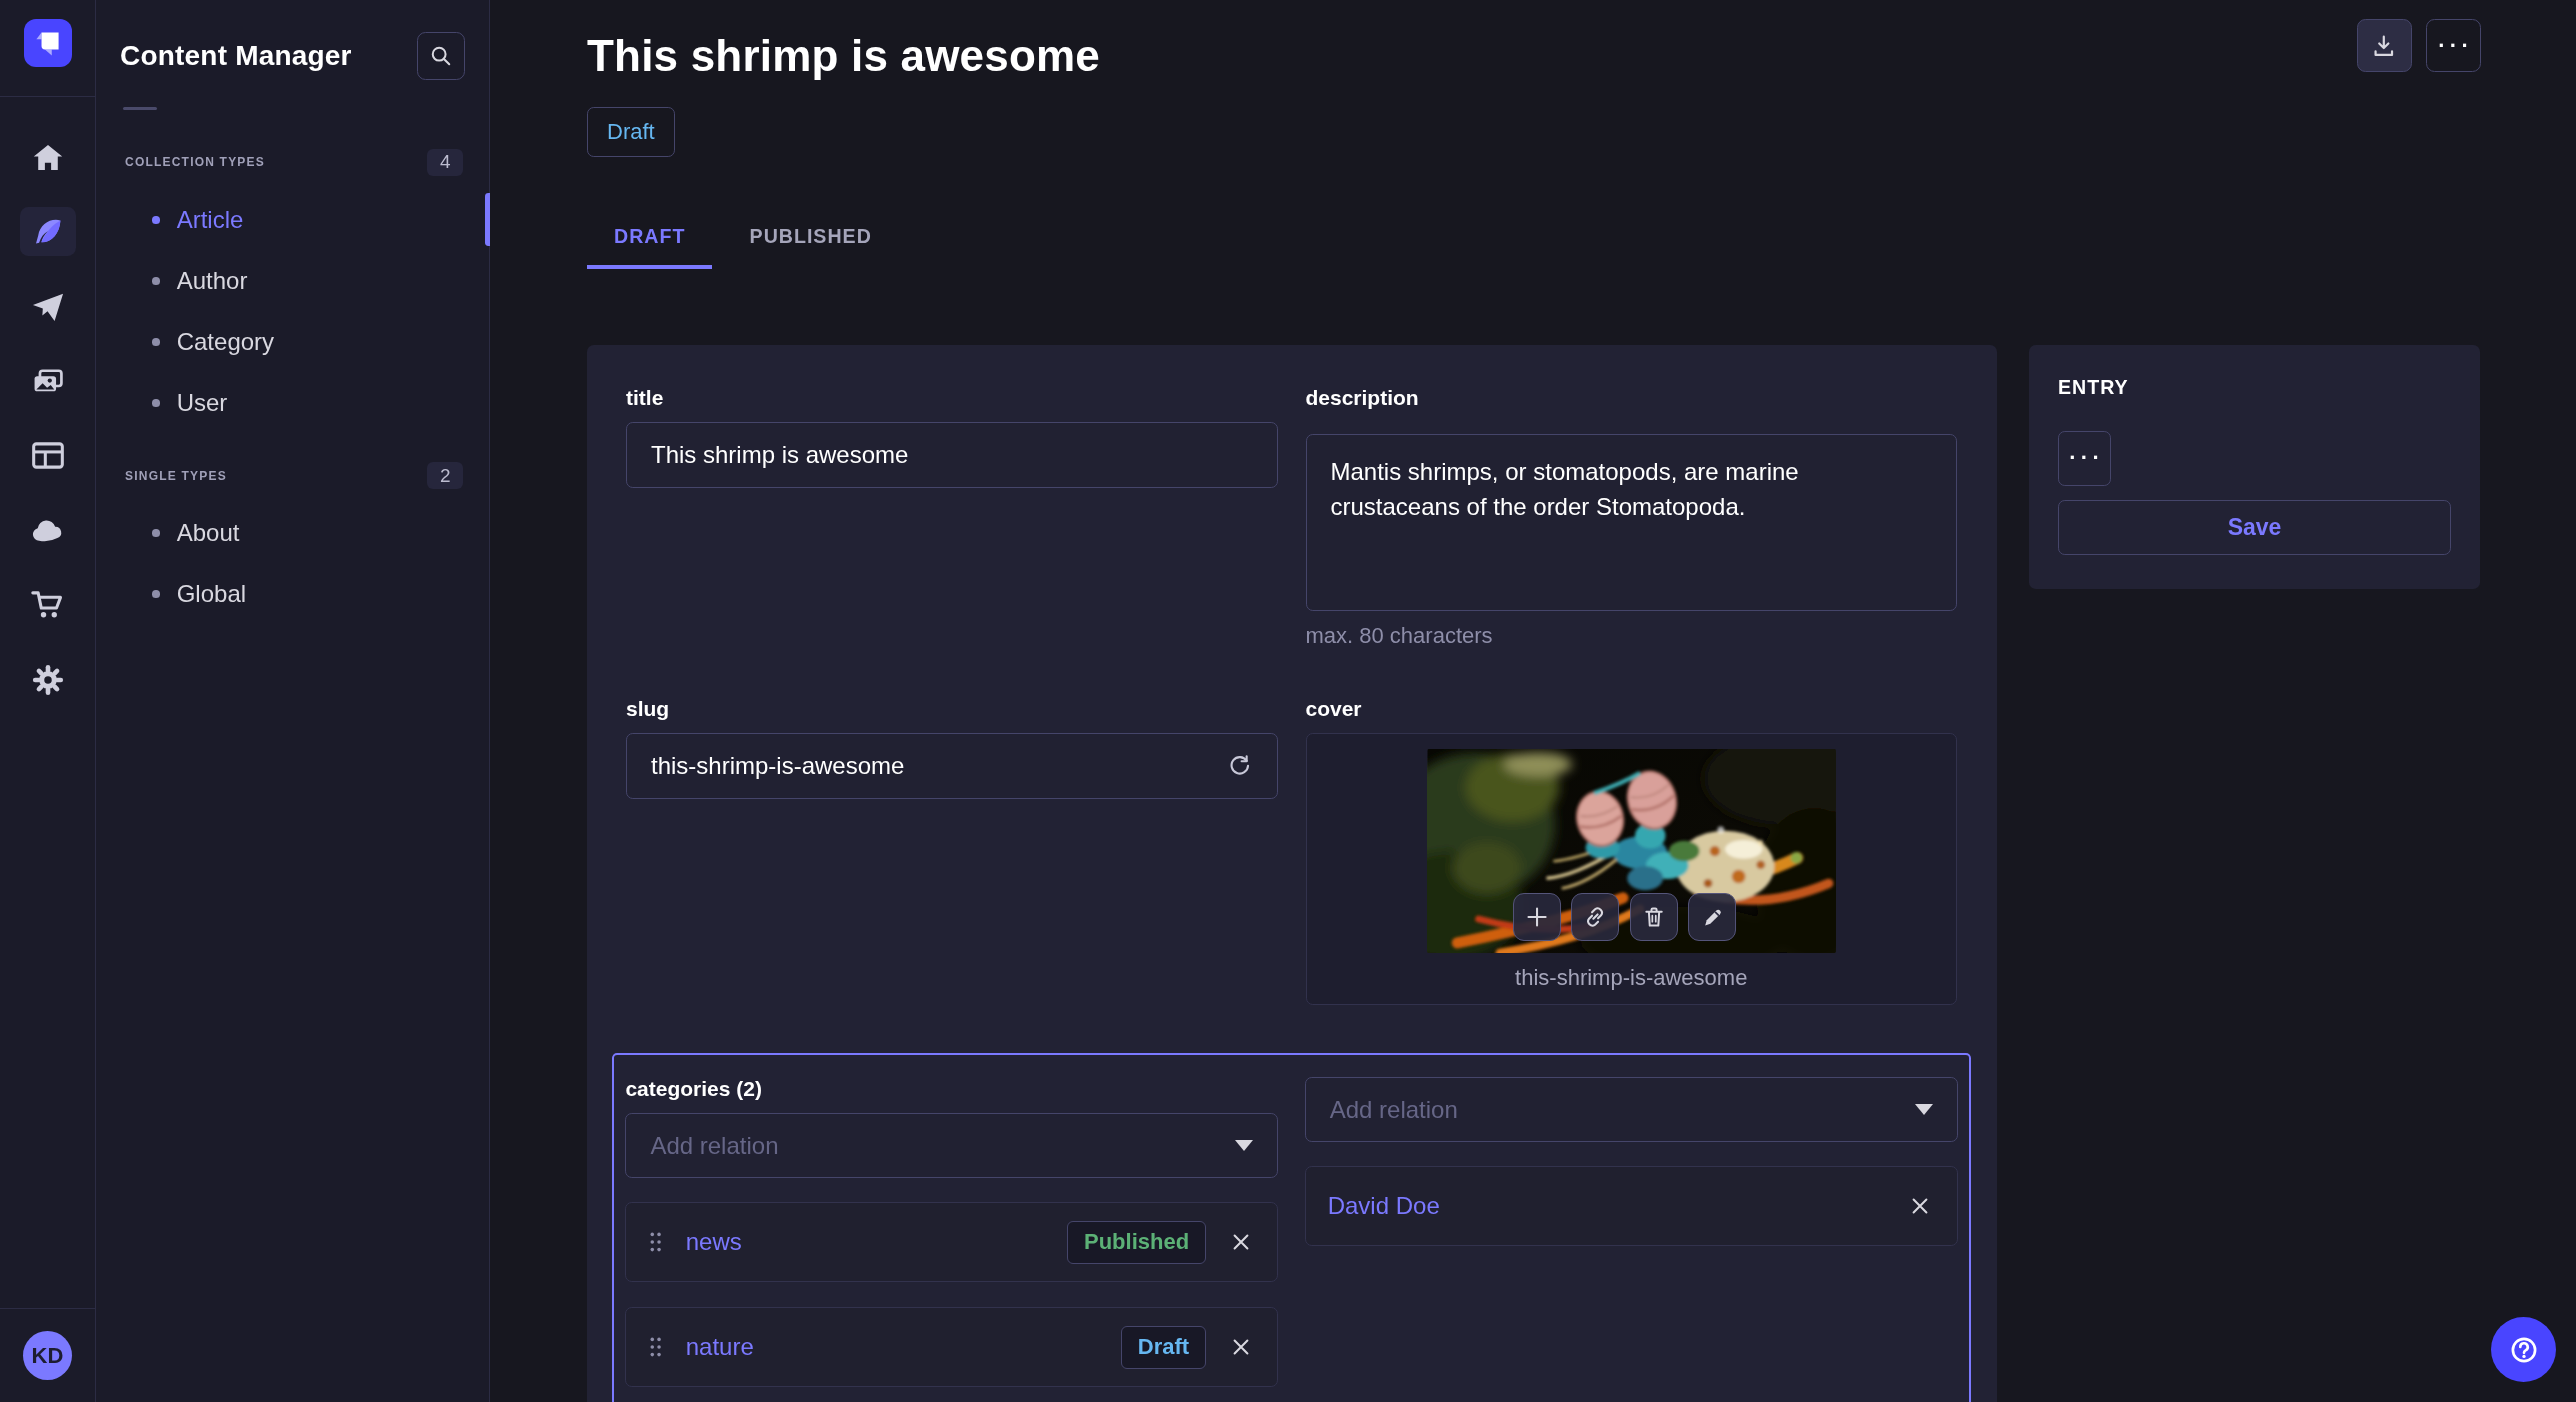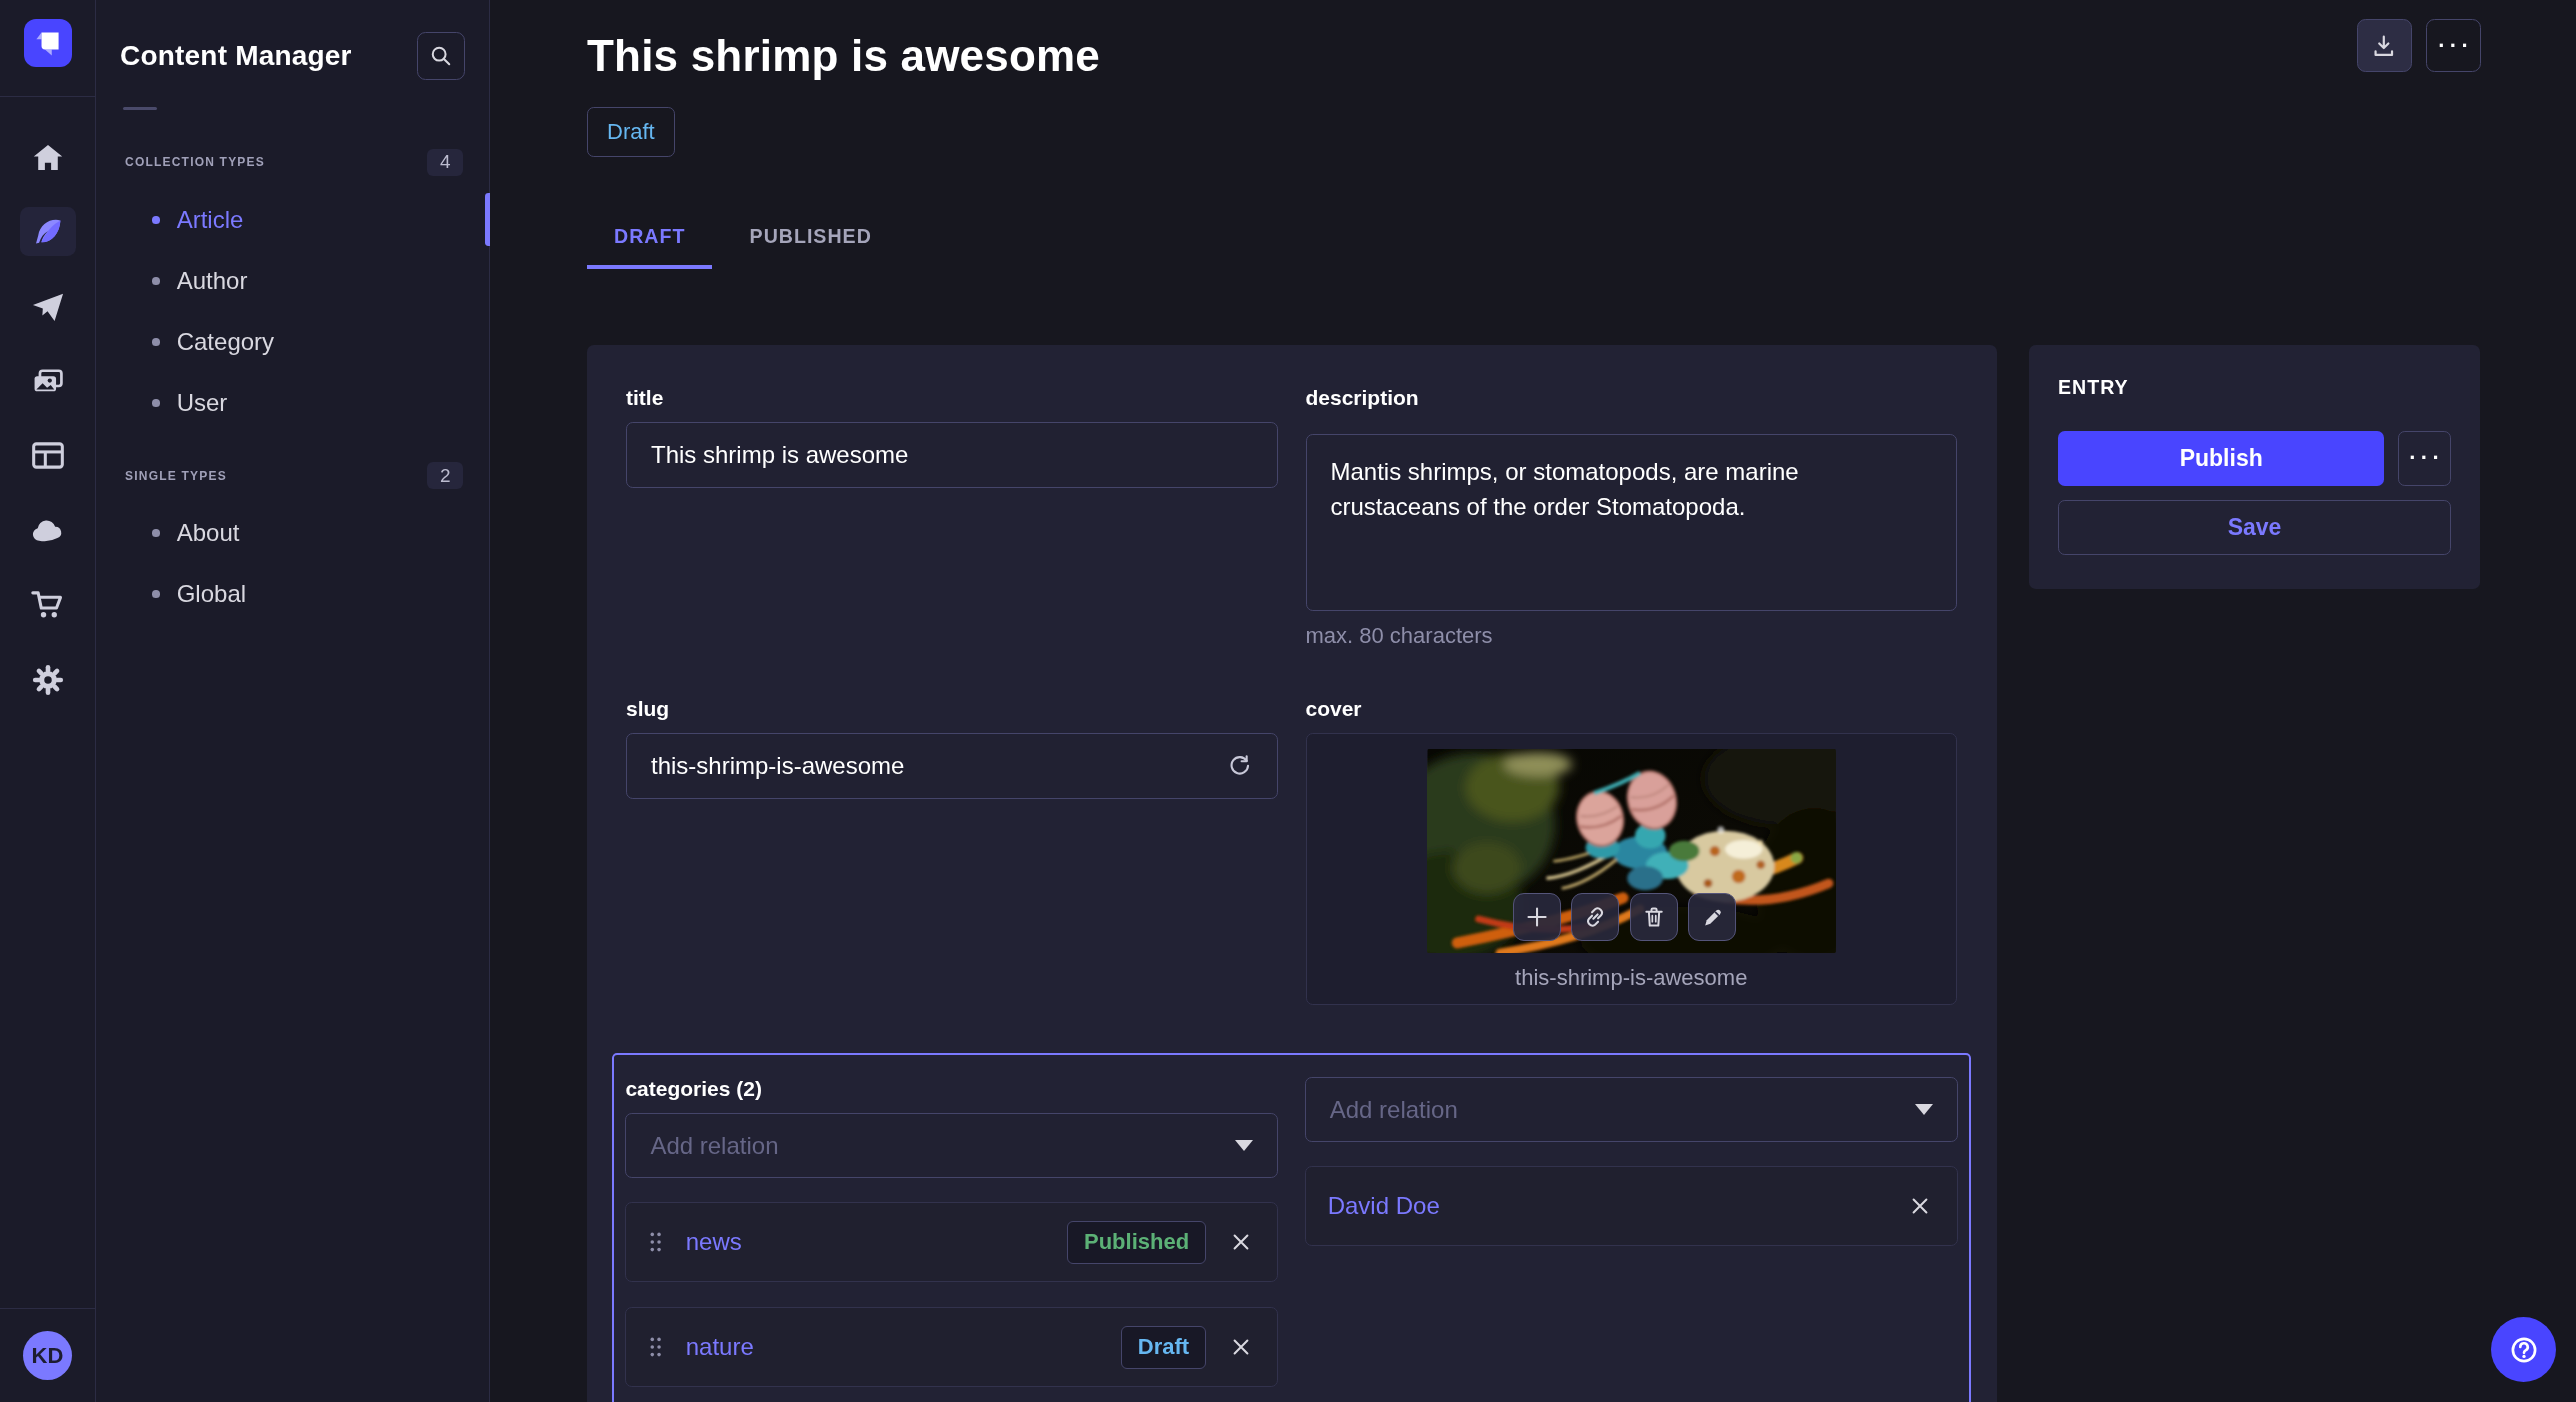--- a/index.html
+++ b/index.html
@@ -476,21 +476,20 @@
               </span>
             </div>
           </div>
         </div>
       </div>
     </section>
 
     <aside class="entry-panel">
       <div class="entry-title">ENTRY</div>
       <div class="entry-row">
-        <button class="btn-publish">Publish</button>
         <button class="btn-more">
           <span class="dots">···</span>
         </button>
       </div>
       <button class="btn-save">Save</button>
     </aside>
   </div>
 </main>
 
 <button class="help-fab">

